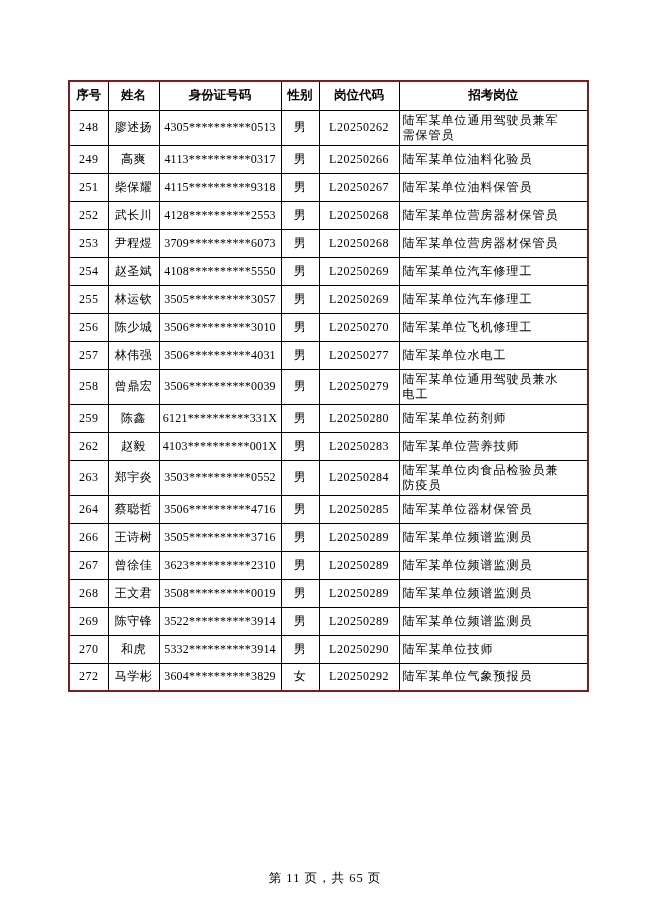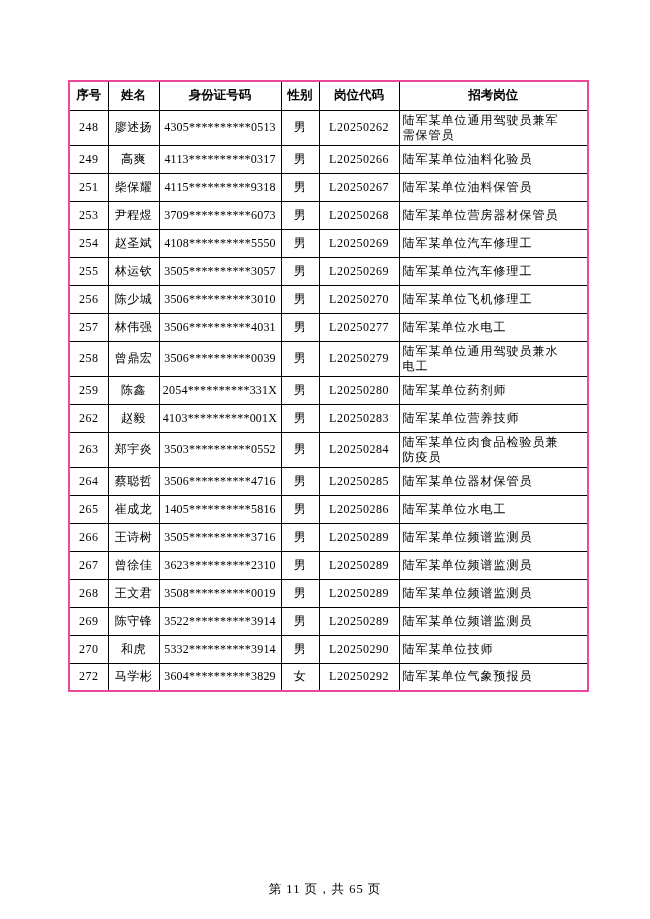--- a/index.html
+++ b/index.html
@@ -19,21 +19,21 @@
     height: 919px;
     background: #ffffff;
   }
   table.roster {
     position: absolute;
     left: 68px;
     top: 80px;
     width: 519px;
     border-collapse: collapse;
     table-layout: fixed;
-    border: 2px solid #ec4899;
+    border: 2px solid #7f1d1d;
   }
   table.roster th,
   table.roster td {
     border: 1px solid #000000;
     font-size: 12px;
     text-align: center;
     vertical-align: middle;
     padding: 2px 2px;
     line-height: 1.25;
     overflow: hidden;
@@ -58,21 +58,20 @@
   }
   .footer {
     position: absolute;
     left: 0;
     top: 870px;
     width: 650px;
     text-align: center;
     font-size: 12.5px;
     color: #000000;
     letter-spacing: 1px;
-    margin-top: 11px;
   }
 </style>
 </head>
 <body>
 
 <div class="page">
 
   <table class="roster">
     <colgroup>
       <col style="width:39px">
@@ -111,20 +110,28 @@
         </tr>
         <tr>
           <td>251</td>
           <td>柴保耀</td>
           <td class="idnum">4115**********9318</td>
           <td>男</td>
           <td>L20250267</td>
           <td class="pos">陆军某单位油料保管员</td>
         </tr>
         <tr>
+          <td>252</td>
+          <td>武长川</td>
+          <td class="idnum">4128**********2553</td>
+          <td>男</td>
+          <td>L20250268</td>
+          <td class="pos">陆军某单位营房器材保管员</td>
+        </tr>
+        <tr>
           <td>253</td>
           <td>尹程煜</td>
           <td class="idnum">3709**********6073</td>
           <td>男</td>
           <td>L20250268</td>
           <td class="pos">陆军某单位营房器材保管员</td>
         </tr>
         <tr>
           <td>254</td>
           <td>赵圣斌</td>
@@ -161,21 +168,21 @@
           <td>258</td>
           <td>曾鼎宏</td>
           <td class="idnum">3506**********0039</td>
           <td>男</td>
           <td>L20250279</td>
           <td class="pos">陆军某单位通用驾驶员兼水电工</td>
         </tr>
         <tr>
           <td>259</td>
           <td>陈鑫</td>
-          <td class="idnum">2054**********331X</td>
+          <td class="idnum">6121**********331X</td>
           <td>男</td>
           <td>L20250280</td>
           <td class="pos">陆军某单位药剂师</td>
         </tr>
         <tr>
           <td>262</td>
           <td>赵毅</td>
           <td class="idnum">4103**********001X</td>
           <td>男</td>
           <td>L20250283</td>
@@ -189,28 +196,20 @@
           <td>L20250284</td>
           <td class="pos">陆军某单位肉食品检验员兼防疫员</td>
         </tr>
         <tr>
           <td>264</td>
           <td>蔡聪哲</td>
           <td class="idnum">3506**********4716</td>
           <td>男</td>
           <td>L20250285</td>
           <td class="pos">陆军某单位器材保管员</td>
-        </tr>
-        <tr>
-          <td>265</td>
-          <td>崔成龙</td>
-          <td class="idnum">1405**********5816</td>
-          <td>男</td>
-          <td>L20250286</td>
-          <td class="pos">陆军某单位水电工</td>
         </tr>
         <tr>
           <td>266</td>
           <td>王诗树</td>
           <td class="idnum">3505**********3716</td>
           <td>男</td>
           <td>L20250289</td>
           <td class="pos">陆军某单位频谱监测员</td>
         </tr>
         <tr>

